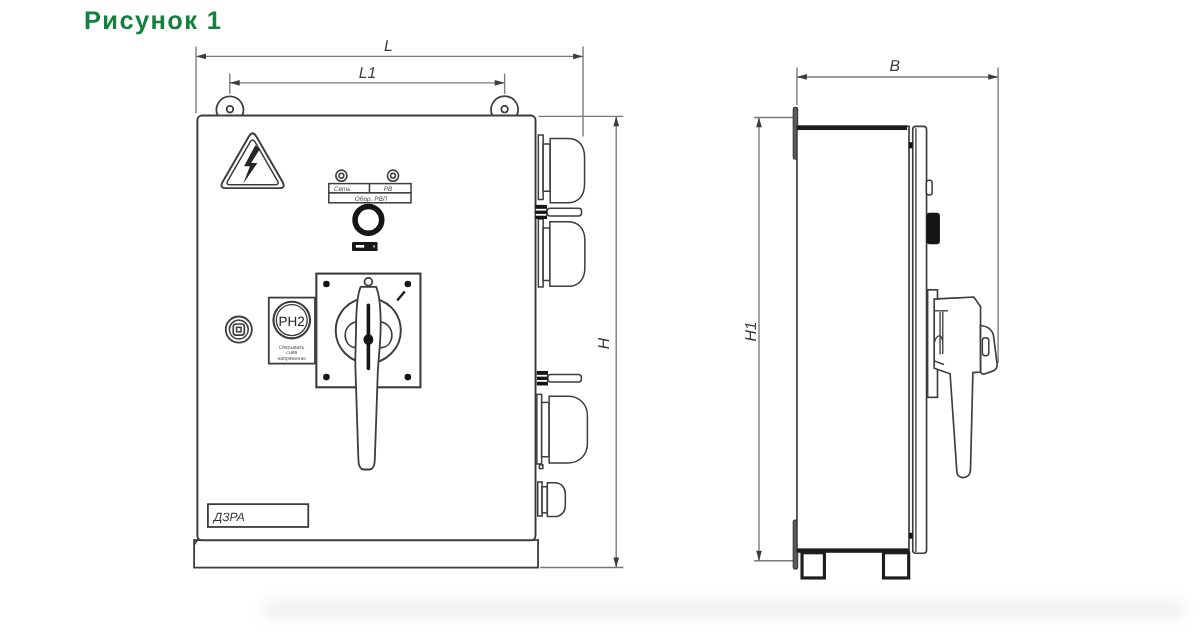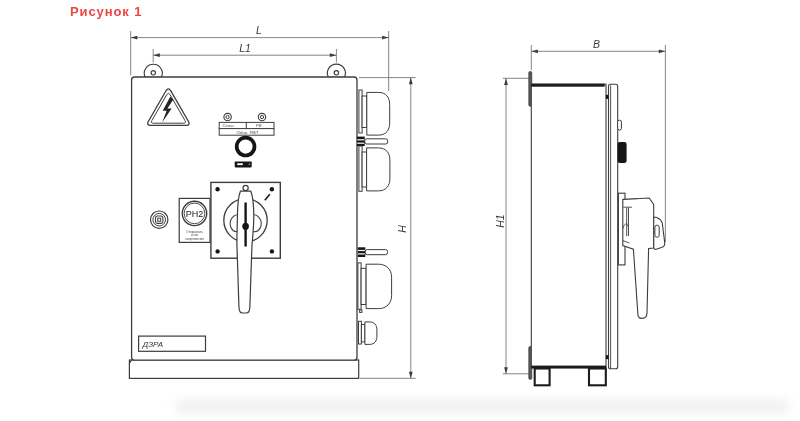--- a/index.html
+++ b/index.html
@@ -1,17 +1,17 @@
 <!DOCTYPE html>
 <html><head>
 <meta charset="utf-8">
 <style>
 html,body{margin:0;padding:0;background:#fff;width:800px;height:421px;overflow:hidden;}
 #wrap{position:relative;width:800px;height:421px;font-family:"Liberation Sans",sans-serif;}
-#title{position:absolute;left:70px;top:3.5px;font-weight:bold;font-size:13px;letter-spacing:0.9px;color:#ef4444;}
+#title{position:absolute;left:56px;top:3.5px;font-weight:bold;font-size:17px;letter-spacing:0.9px;color:#15803d;}
 #shadow{position:absolute;left:175px;top:400px;width:615px;height:13px;background:#f0f0f0;border-radius:7px;filter:blur(5px);}
 svg{position:absolute;left:0;top:0;}
 </style>
 </head>
 <body>
 <div id="wrap">
 <div id="shadow"></div>
 <div id="title">Рисунок 1</div>
 <svg width="800" height="421" viewBox="0 0 800 421">
 <g filter="url(#soft)">

